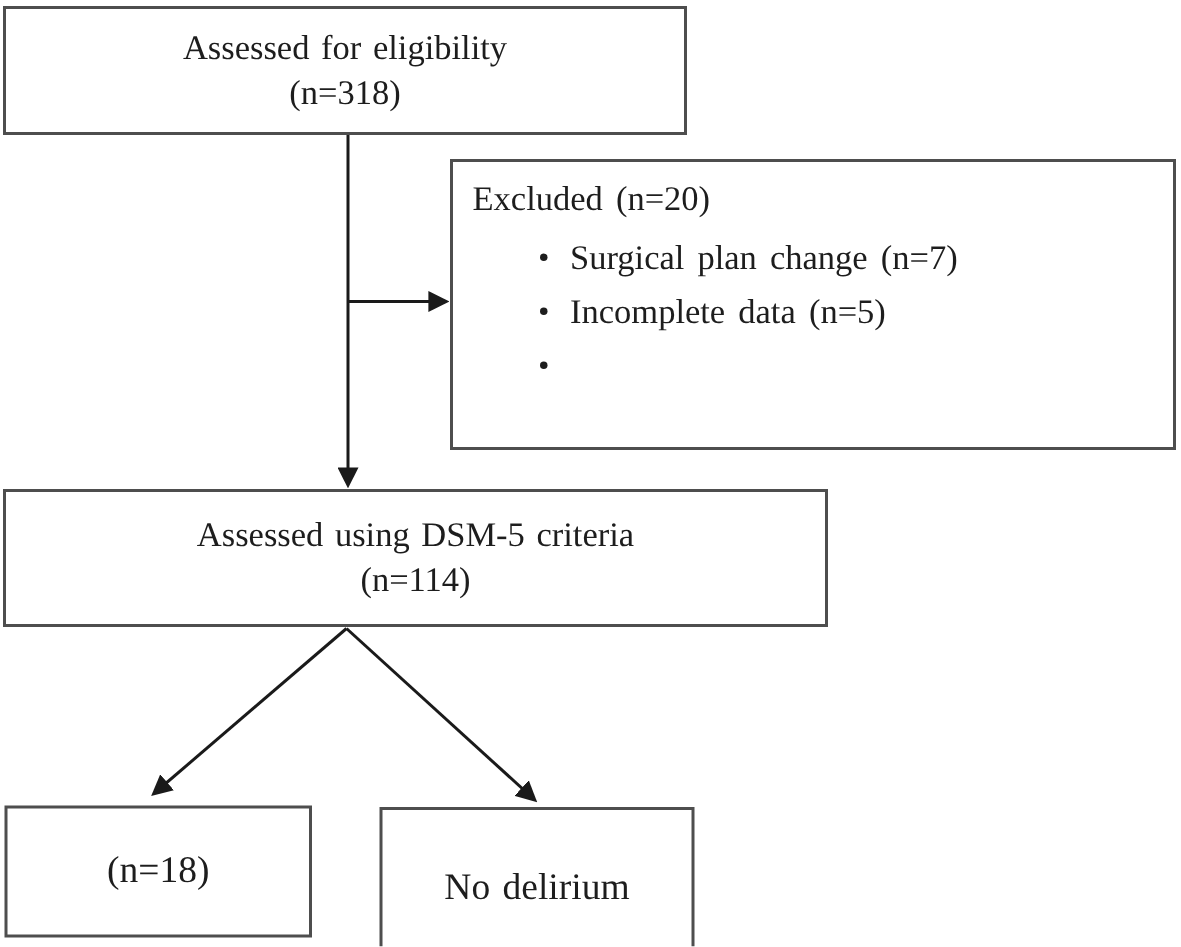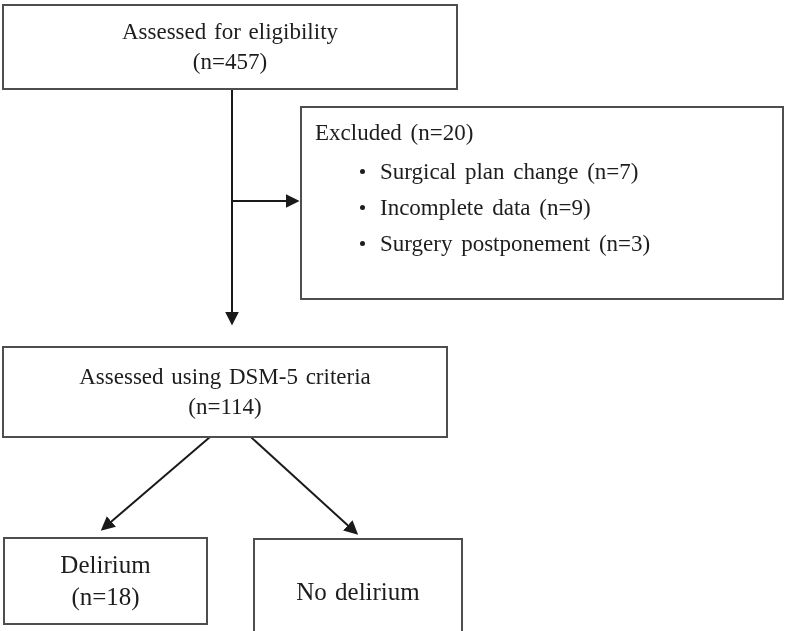--- a/index.html
+++ b/index.html
@@ -24,21 +24,21 @@
     position:absolute;
     box-sizing:border-box;
     border:2px solid var(--border);
     background:var(--background);
   }
   .box.center{
     display:flex;flex-direction:column;
     align-items:center;justify-content:center;
   }
   #box-eligibility{left:2px;top:4px;width:456px;height:86px;font-size:23px;line-height:30px;word-spacing:2px;}
-  #box-dsm5{left:2px;top:326px;width:446px;height:92px;font-size:23px;line-height:30px;word-spacing:2px;margin-top:20px;}
+  #box-dsm5{left:2px;top:326px;width:550px;height:92px;font-size:23px;line-height:30px;word-spacing:2px;}
   #box-delirium{left:3px;top:537px;width:205px;height:88px;font-size:25px;line-height:32px;word-spacing:2px;}
   #box-nodelirium{left:253px;top:538px;width:210px;height:108px;font-size:25px;line-height:32px;word-spacing:2px;}
   #box-excluded{left:300px;top:106px;width:484px;height:194px;font-size:23px;word-spacing:3px;padding:10px 8px 0 13px;}
   .ex-title{line-height:30px;}
   .ex-list{margin:6px 0 0 0;padding:0;list-style:none;}
   .ex-item{line-height:36px;padding-left:45px;white-space:nowrap;}
   .bullet-dot{
     display:inline-block;width:5px;height:5px;border-radius:50%;
     background:var(--text);vertical-align:middle;
     margin-right:15px;margin-bottom:4px;
@@ -56,39 +56,38 @@
       </marker>
     </defs>
     <line class="arrow-line" x1="232" y1="90" x2="232" y2="320" marker-end="url(#ah)"></line>
     <line class="arrow-line" x1="232" y1="201" x2="294" y2="201" marker-end="url(#ah)"></line>
     <line class="arrow-line" x1="231" y1="419" x2="105" y2="527" marker-end="url(#ah)"></line>
     <line class="arrow-line" x1="231" y1="419" x2="354" y2="531" marker-end="url(#ah)"></line>
   </svg>
 
   <div class="box center" id="box-eligibility">
     <div>Assessed for eligibility</div>
-    <div>(n=457)</div>
+    <div>(n=318)</div>
   </div>
 
   <div class="box" id="box-excluded">
     <div class="ex-title">Excluded (n=20)</div>
     <ul class="ex-list">
       <li class="ex-item"><span class="bullet-dot"></span><span>Surgical plan change (n=7)</span></li>
-      <li class="ex-item"><span class="bullet-dot"></span><span>Incomplete data (n=9)</span></li>
-      <li class="ex-item"><span class="bullet-dot"></span><span>Surgery postponement (n=3)</span></li>
+      <li class="ex-item"><span class="bullet-dot"></span><span>Incomplete data (n=5)</span></li>
+      <li class="ex-item"><span class="bullet-dot"></span></li>
     </ul>
   </div>
 
   <div class="box center" id="box-dsm5">
     <div>Assessed using DSM-5 criteria</div>
     <div>(n=114)</div>
   </div>
 
   <div class="box center" id="box-delirium">
-    <div>Delirium</div>
     <div>(n=18)</div>
   </div>
 
   <div class="box center" id="box-nodelirium">
     <div>No delirium</div>
   </div>
 
 </div>
 
 </body></html>

